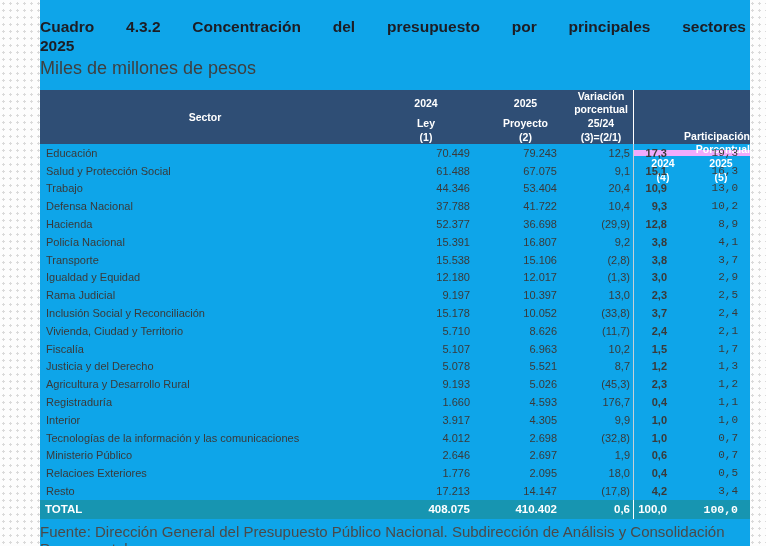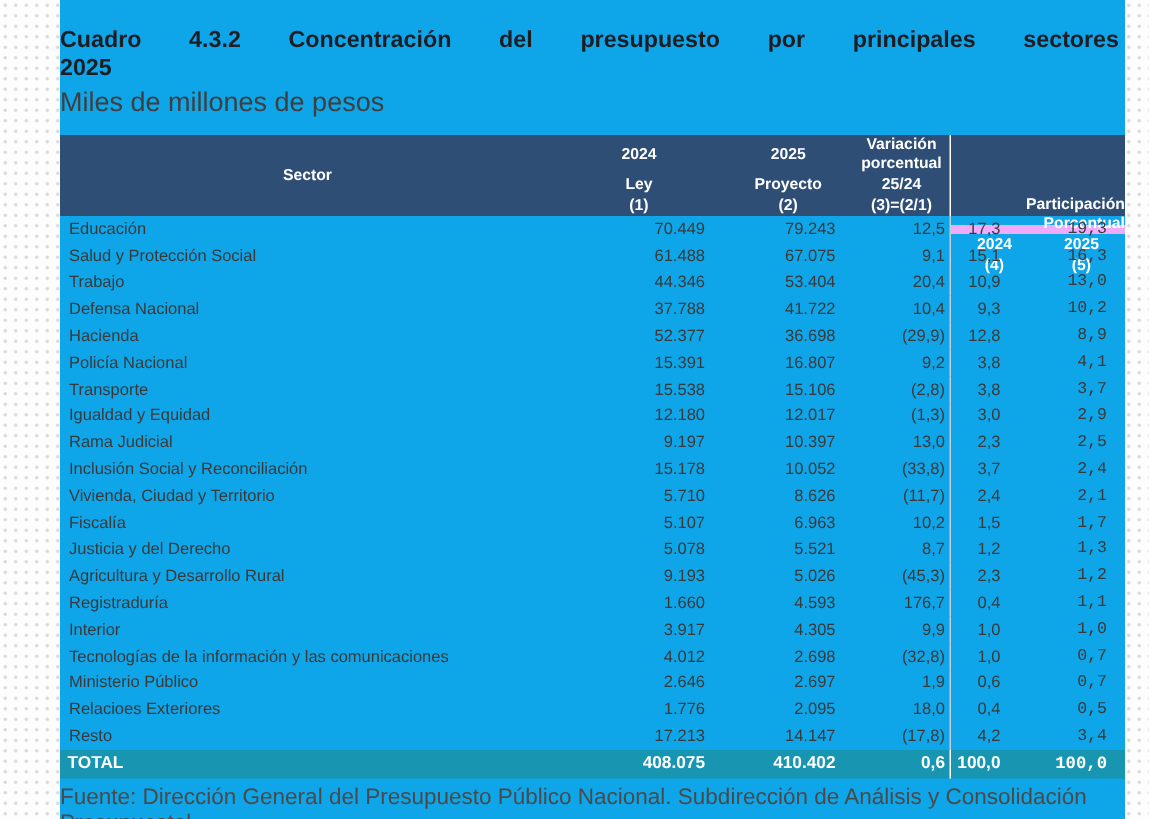--- a/index.html
+++ b/index.html
@@ -69,21 +69,21 @@
   .part-col div { height: 14px; line-height: 14px; }
 
   
   .trow { display: flex; height: 17.8px; align-items: center; }
   .td-sector { width: 330px; padding-left: 6px; white-space: nowrap; overflow: hidden; }
   .td-ley  { width: 112px; text-align: right; padding-right: 12px; }
   .td-proy { width: 87px;  text-align: right; padding-right: 12px; }
   .td-var  { width: 64px;  text-align: right; padding-right: 3px; }
   .td-p24  { width: 40px;  text-align: right; padding-right: 6px;
              border-left: 1px solid #c6cfd6; height: 100%;
-             display: flex; align-items: center; justify-content: flex-end; }
+             display: flex; align-items: center; justify-content: flex-end; font-weight: bold; }
   .td-p25  { width: 77px;  text-align: right; padding-right: 12px; font-family: Liberation Mono, monospace; }
 
   
   .trow.total {
     background: #1795b1;
     color: #ffffff;
     font-weight: bold;
     height: 19px;
     font-size: 11.5px;
   }

